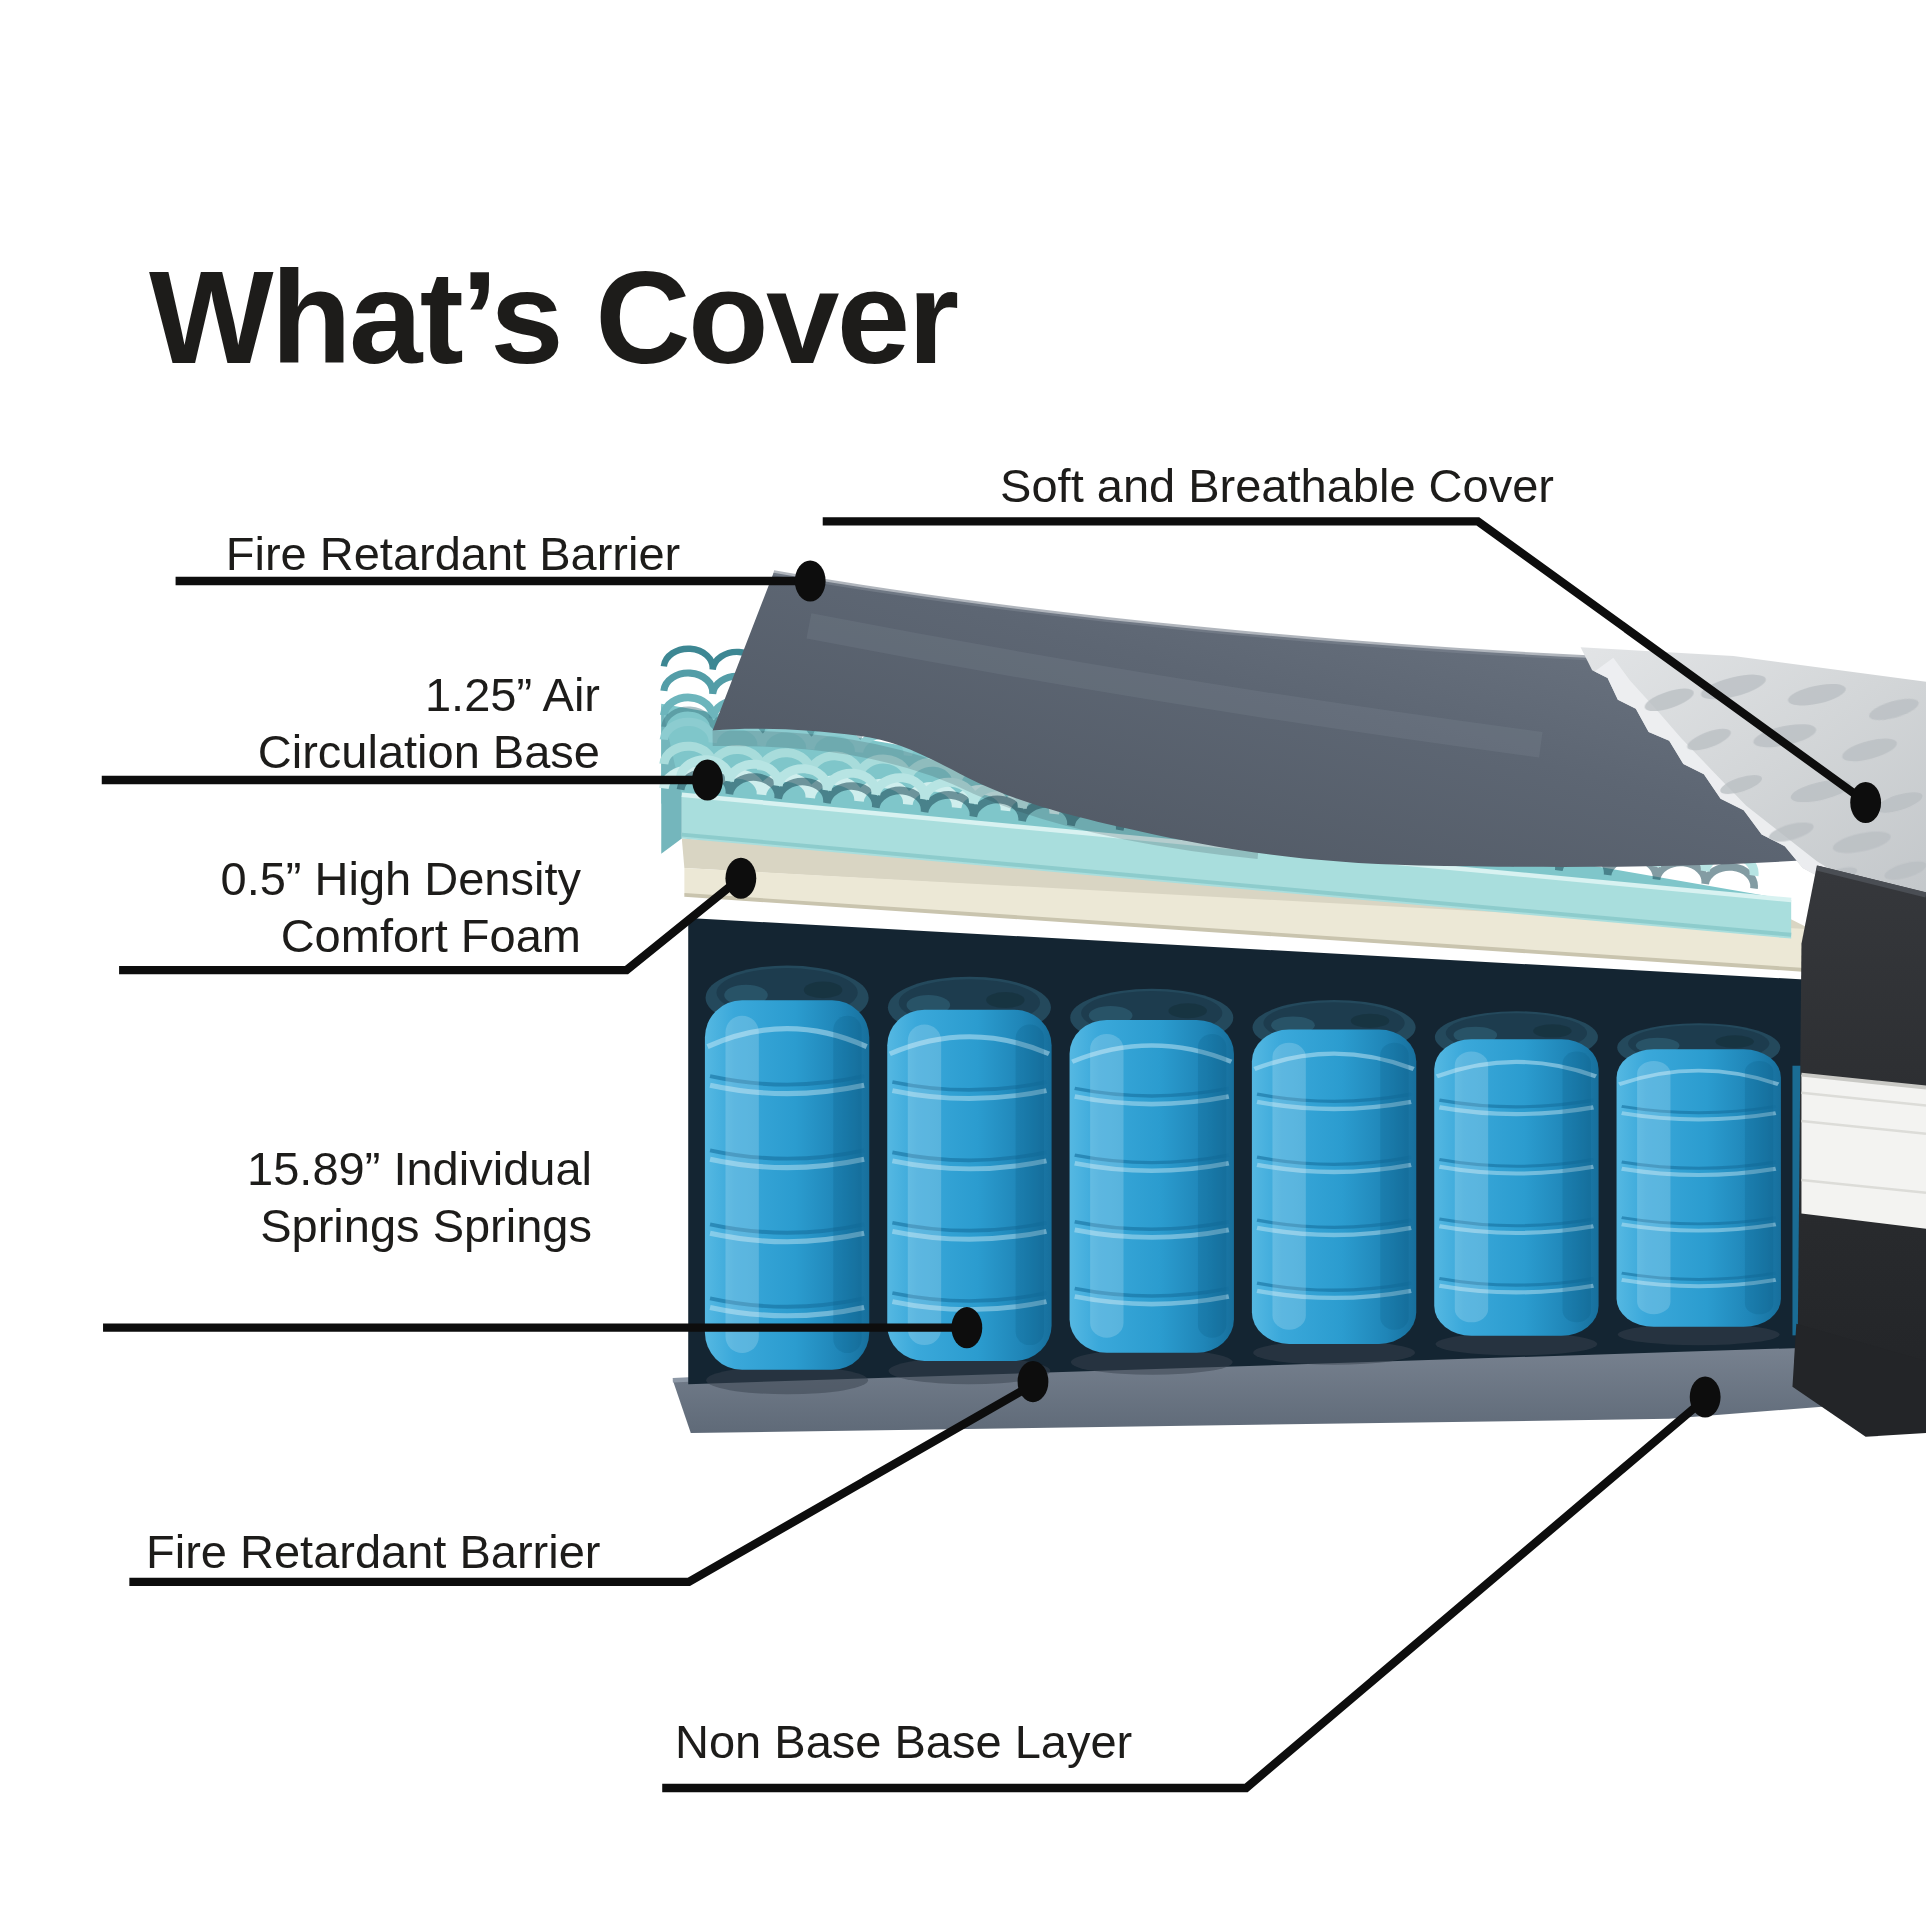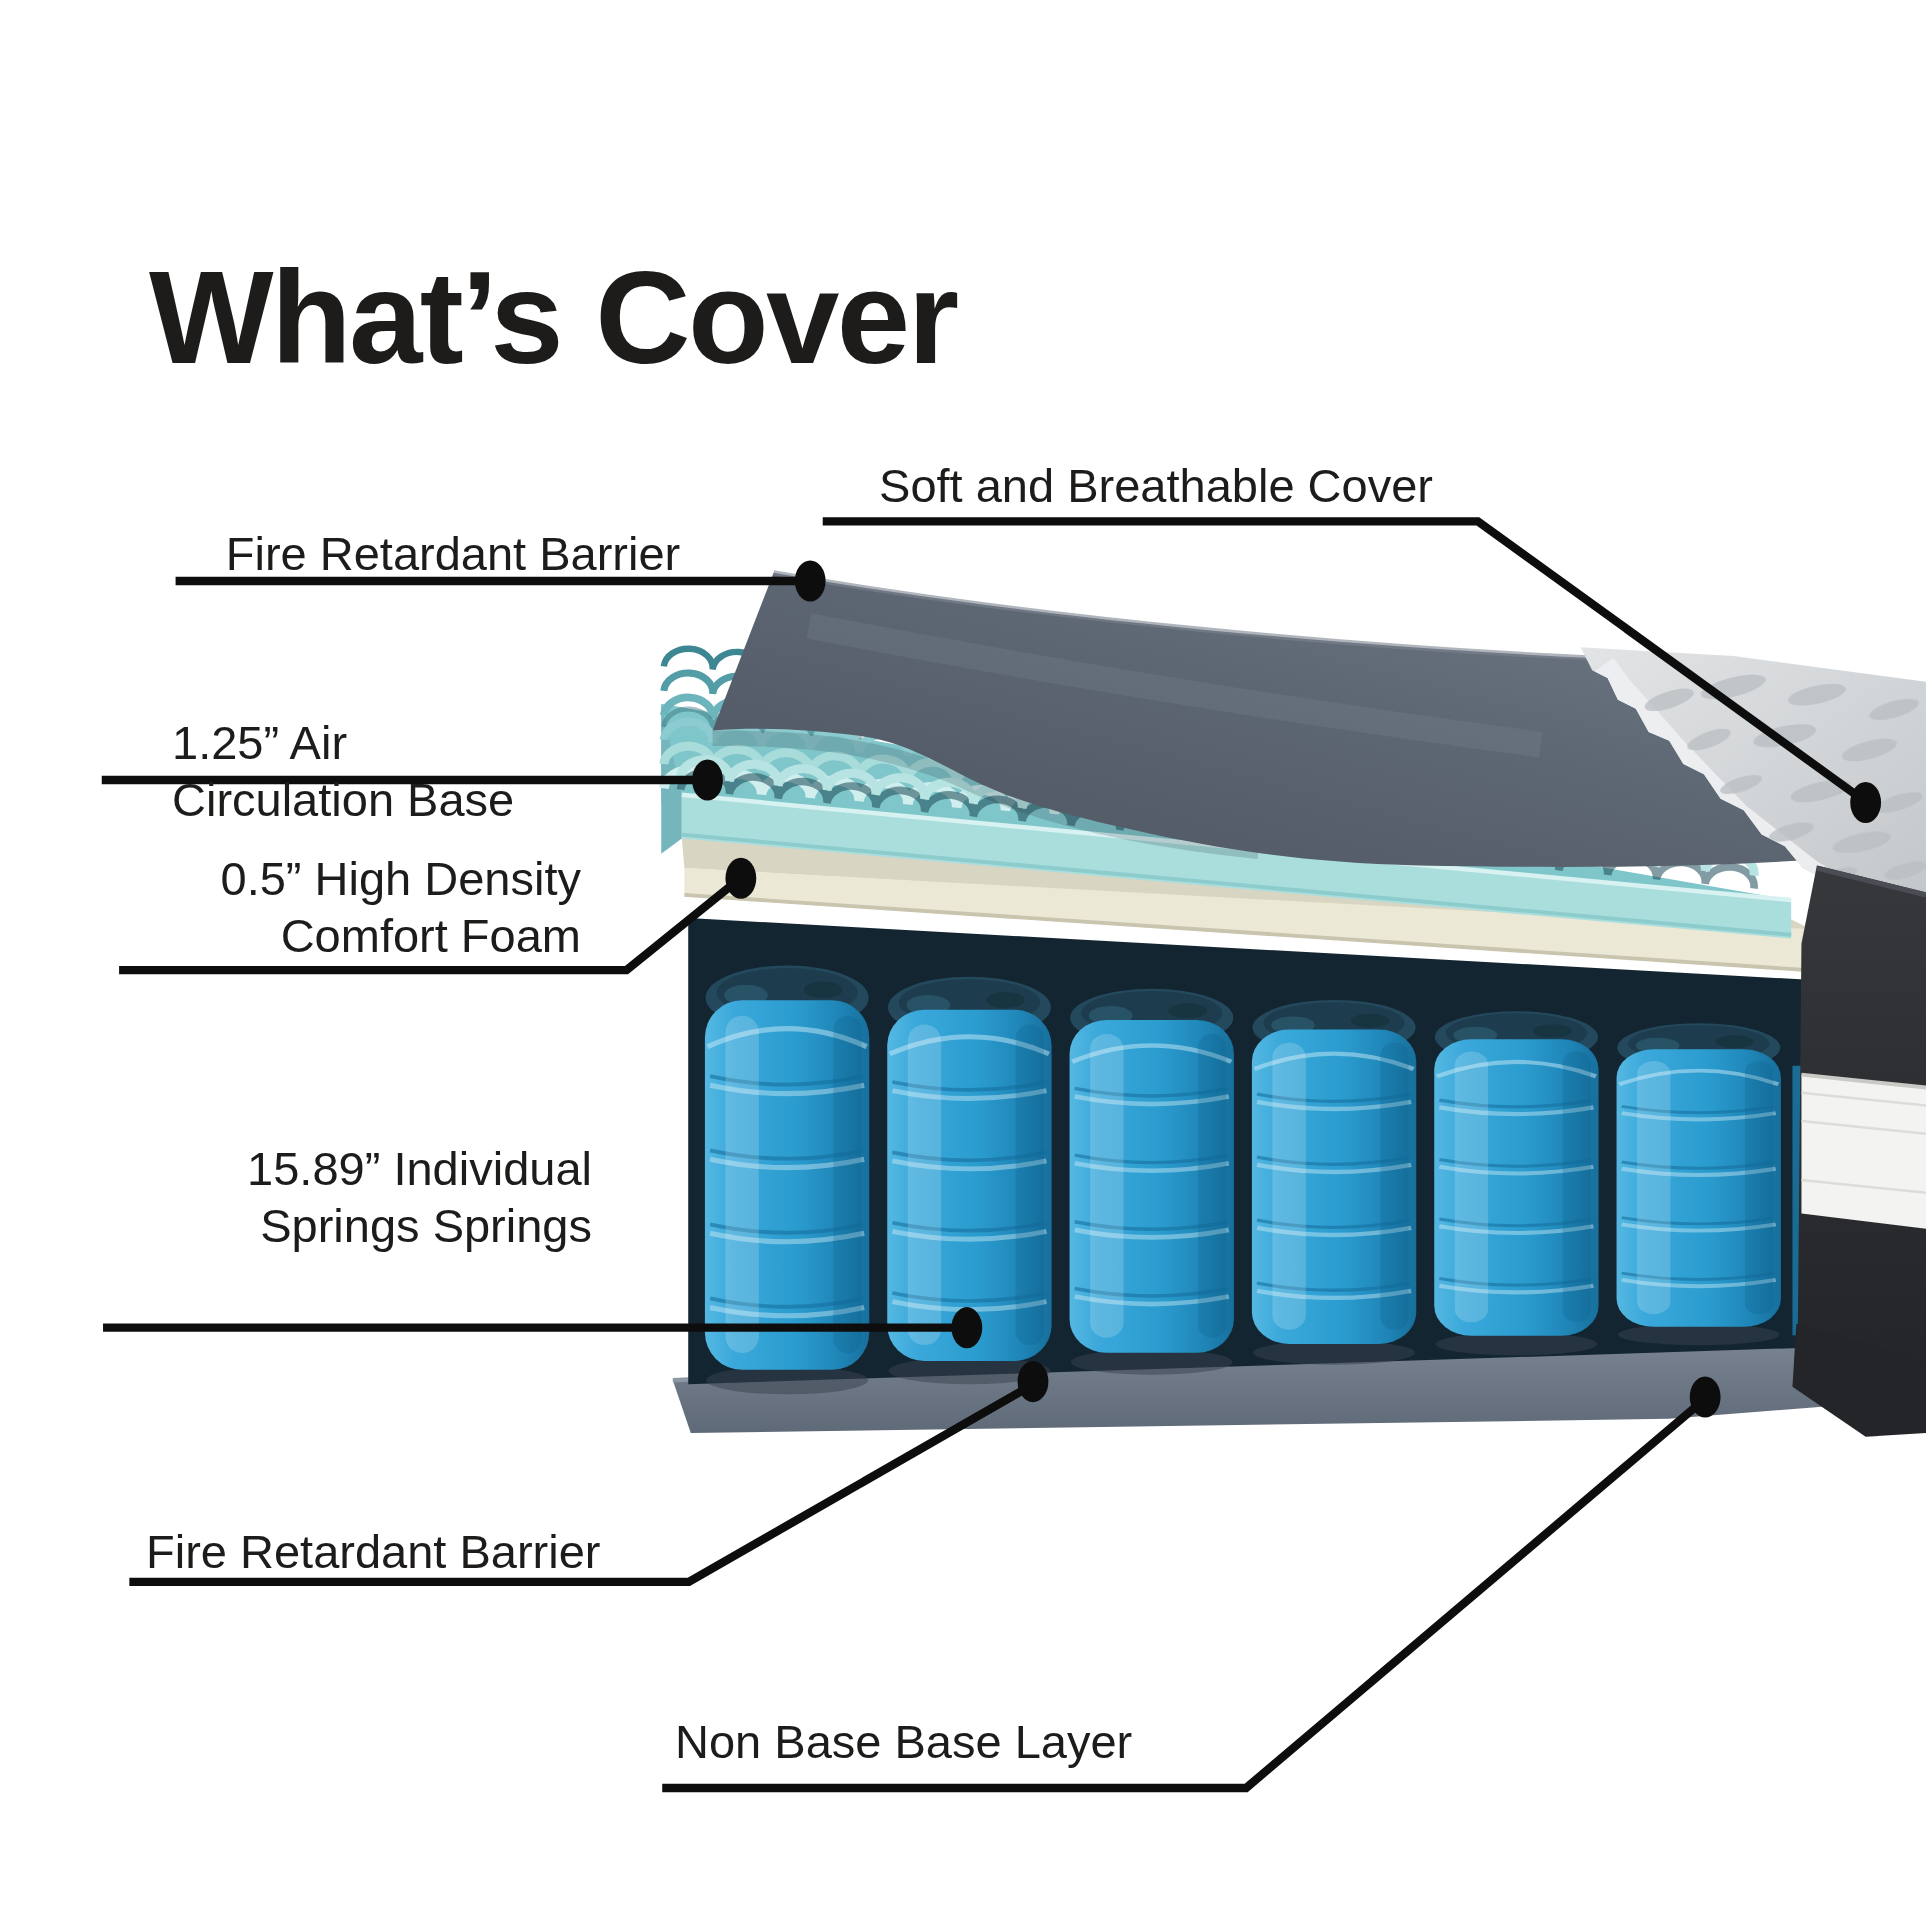--- a/index.html
+++ b/index.html
@@ -13,23 +13,23 @@
     position:absolute;left:149px;top:154px;width:1220px;
     font-size:132px;font-weight:bold;letter-spacing:-2.6px;
     color:var(--c-text,#1d1c1a);white-space:nowrap;
   }
   .lbl{
     position:absolute;
     font-size:47px;font-weight:500;line-height:1.22;
     color:var(--c-text,#1d1c1a);
   }
   .lbl span{display:block;}
-  .lbl-cover{left:758px;top:457px;width:796px;text-align:center;}
+  .lbl-cover{left:758px;top:457px;width:796px;text-align:right;}
   .lbl-fire-top{left:196px;top:525px;width:514px;text-align:center;}
-  .lbl-air{left:172px;top:666px;width:428px;text-align:left;margin-top:48px;}
+  .lbl-air{left:172px;top:666px;width:428px;text-align:right;}
   .lbl-comfort{left:164px;top:850px;width:417px;text-align:right;}
   .lbl-pocket{left:205px;top:1140px;width:387px;text-align:right;}
   .lbl-fire-bottom{left:146px;top:1523px;width:578px;text-align:left;}
   .lbl-base{left:675px;top:1713px;width:610px;text-align:left;}
   .callout-line{stroke:var(--c-callout,#0d0d0d);stroke-width:13;fill:none;stroke-linecap:square;stroke-linejoin:miter;}
   .callout-dot{fill:var(--c-callout,#0d0d0d);}
 </style>
 </head>
 <body>
 

